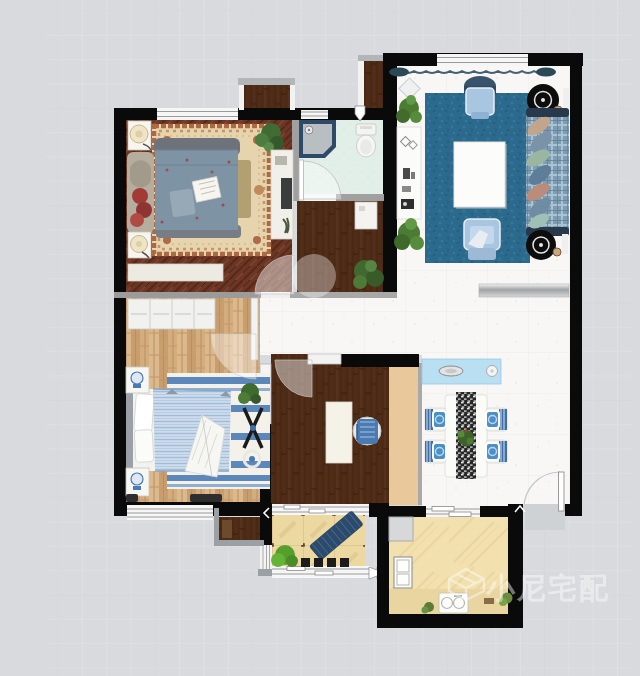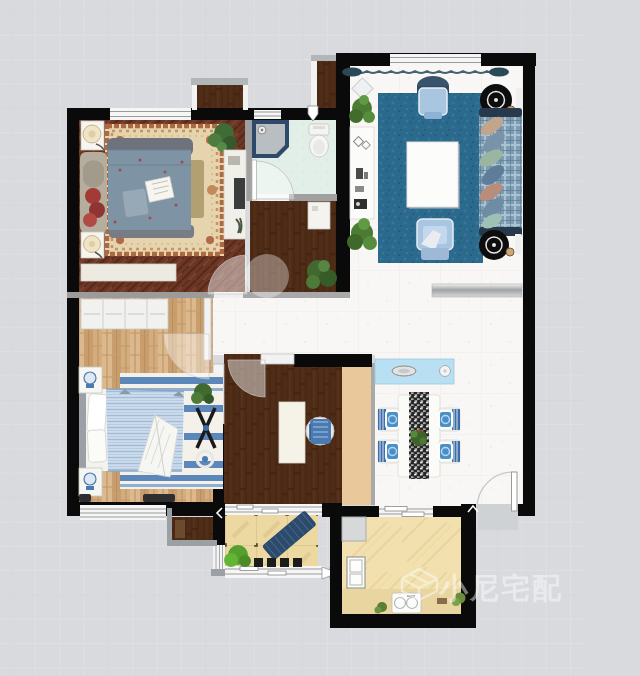--- a/index.html
+++ b/index.html
@@ -1,16 +1,16 @@
 <!DOCTYPE html>
 <html><head>
 <meta charset="utf-8">
 <style>
 html,body{margin:0;padding:0;background:#d8dadd;font-family:"Liberation Sans",sans-serif;}
-#stage{position:relative;width:585px;height:676px;overflow:hidden;}
+#stage{position:relative;width:585px;height:676px;overflow:hidden;margin-left:47px;}
 </style>
 </head>
 <body>
 <div id="stage">
 <svg width="640" height="676" viewBox="0 0 640 676" xmlns="http://www.w3.org/2000/svg">
 <defs>
 <pattern id="herring" width="14" height="14" patternUnits="userSpaceOnUse">
   <rect width="14" height="14" fill="#6b3624"></rect>
   <path d="M0,14 L14,0" stroke="#57281a" stroke-width="2"></path>
   <path d="M7,14 L14,7" stroke="#7d4530" stroke-width="1.5"></path>

